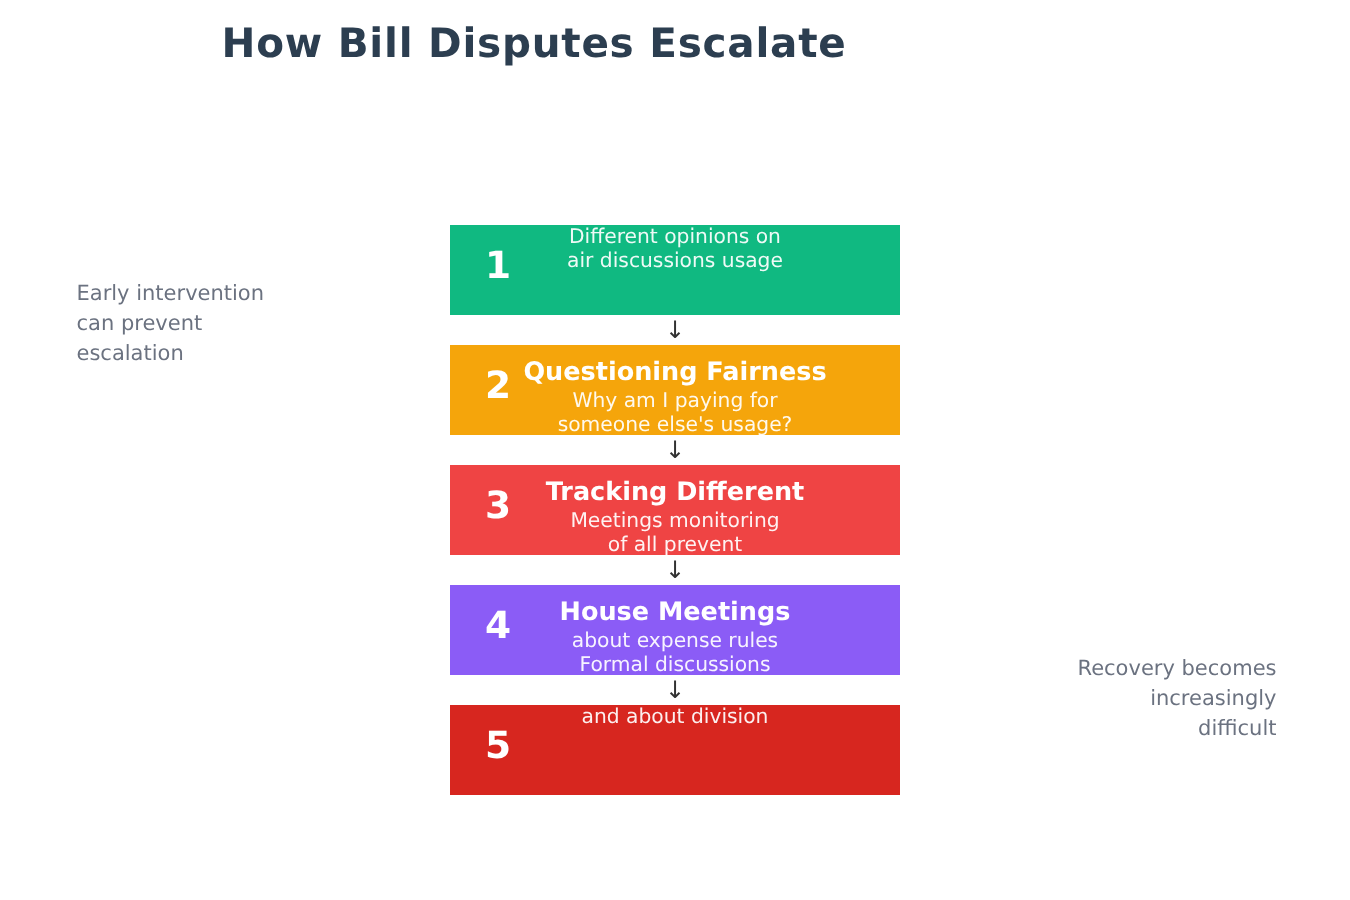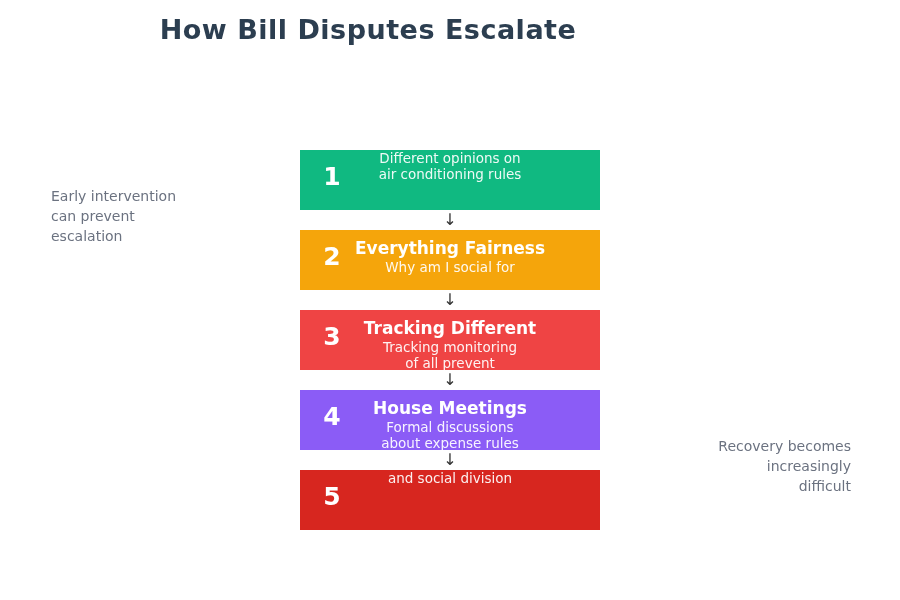--- a/index.html
+++ b/index.html
@@ -18,21 +18,20 @@
   .page-title {
     position: absolute;
     top: 14px;
     left: 0;
     width: 712px;
     text-align: center;
     font-size: 27px;
     font-weight: 700;
     color: #2c3e50;
     letter-spacing: 0.5px;
-    padding-left: 12px;
   }
   .flow {
     position: absolute;
     left: 300px;
     top: 150px;
     width: 300px;
   }
   .step-box {
     position: absolute;
     left: 0;
@@ -98,50 +97,51 @@
 
 <div class="canvas">
 
   <div class="page-title">How Bill Disputes Escalate</div>
 
   <div class="flow">
 
     <div class="step-box" style="top: 0px; background-color: rgb(16, 185, 129);">
       <div class="num">1</div>
       <span class="desc-line">Different opinions on</span>
-      <span class="desc-line">air conditioning rules</span>
+      <span class="desc-line">air discussions usage</span>
     </div>
     <div class="arrow" style="top:60px">↓</div>
 
     <div class="step-box" style="top: 80px; background-color: rgb(245, 165, 11);">
       <div class="num">2</div>
-      <div class="step-title">Everything Fairness</div>
-      <span class="desc-line">Why am I social for</span>
+      <div class="step-title">Questioning Fairness</div>
+      <span class="desc-line">Why am I paying for</span>
+      <span class="desc-line">someone else's usage?</span>
     </div>
     <div class="arrow" style="top:140px">↓</div>
 
     <div class="step-box" style="top: 160px; background-color: rgb(239, 68, 68);">
       <div class="num">3</div>
       <div class="step-title">Tracking Different</div>
-      <span class="desc-line">Tracking monitoring</span>
+      <span class="desc-line">Meetings monitoring</span>
       <span class="desc-line">of all prevent</span>
     </div>
     <div class="arrow" style="top:220px">↓</div>
 
     <div class="step-box" style="top: 240px; background-color: rgb(139, 92, 246);">
       <div class="num">4</div>
       <div class="step-title">House Meetings</div>
+      <span class="desc-line">about expense rules</span>
       <span class="desc-line">Formal discussions</span>
-      <span class="desc-line">about expense rules</span>
     </div>
     <div class="arrow" style="top:300px">↓</div>
 
     <div class="step-box" style="top: 320px; background-color: rgb(215, 38, 31);">
       <div class="num">5</div>
-      <span class="desc-line">and social division</span>
+      <span class="desc-line">and about division</span>
     </div>
 
   </div>
 
   <div class="annotation annotation-right">
     <span>Recovery becomes</span>
     <span>increasingly</span>
     <span>difficult</span>
   </div>
 

